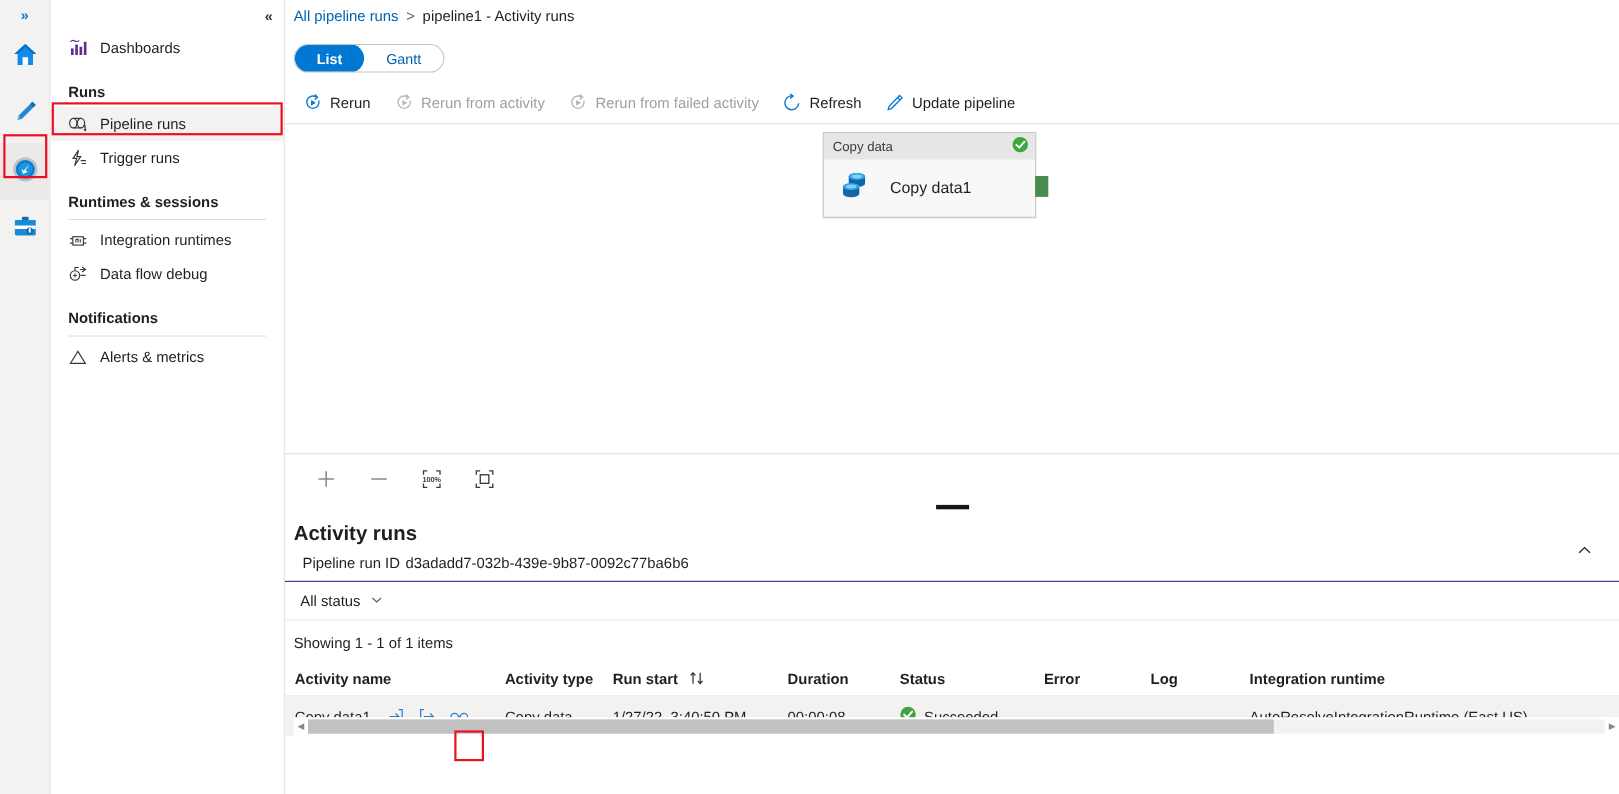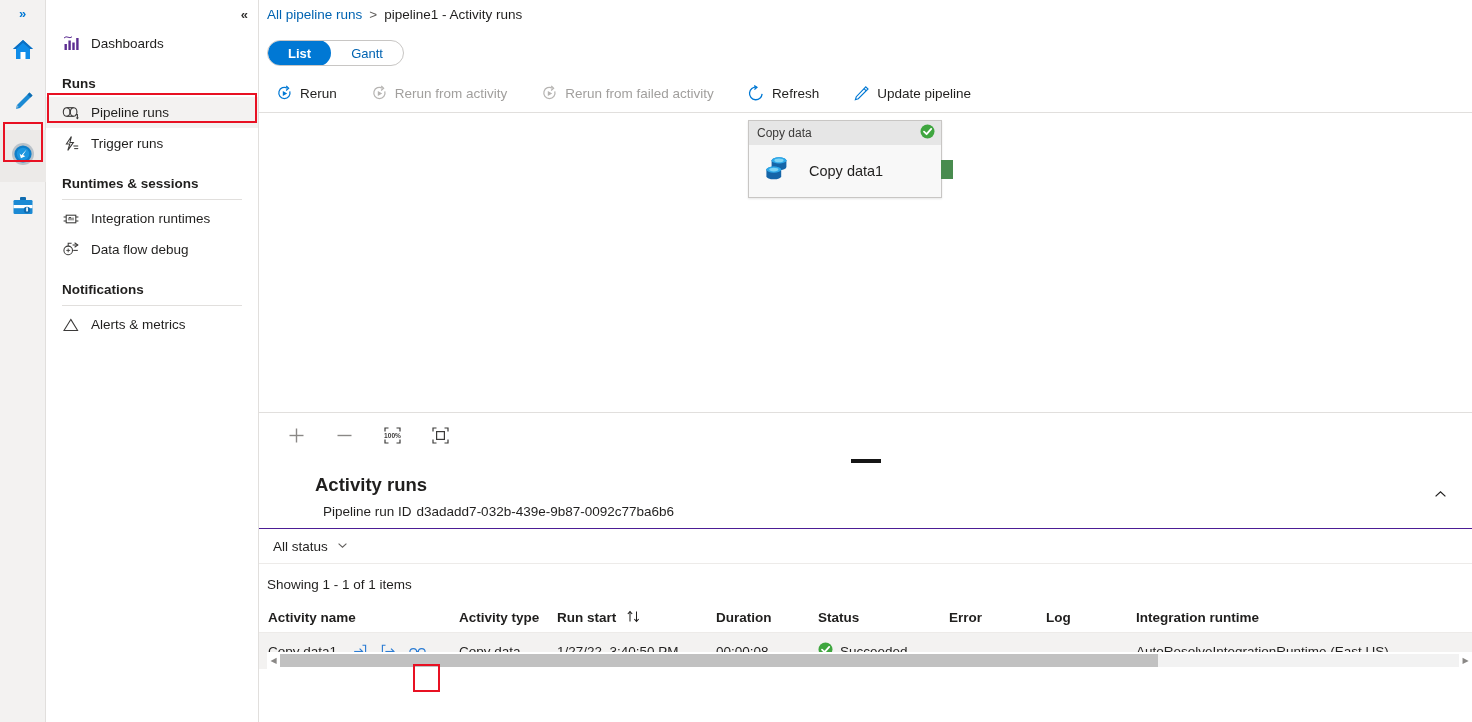--- a/index.html
+++ b/index.html
@@ -85,21 +85,21 @@
   .pill-opt {
     height: 26px; padding: 0 20px;
     display: flex; align-items: center; justify-content: center;
     font-size: 13px; color: #0063b1; cursor: pointer;
     border-radius: 14px; font-weight: 400;
   }
   .pill-opt.active { background: #0078d4; color: #fff; font-weight: 600; }
 
   .cmdbar {
     height: 39px; display: flex; align-items: center;
-    padding-left: 8px; gap: 16px;
+    padding-left: 8px; gap: 4px;
     border-bottom: 1px solid #e1dfdd;
     margin-top: 8px;
   }
   .cmd {
     height: 32px; display: flex; align-items: center; gap: 7px;
     padding: 0 9px; font-size: 13.5px; color: #201f1e; cursor: pointer;
     border-radius: 2px; white-space: nowrap;
   }
   .cmd.disabled { color: #a19f9d; cursor: default; }
   .cmd-ico { width: 17px; height: 17px; display: flex; align-items: center; justify-content: center; flex: 0 0 17px; }
@@ -137,23 +137,22 @@
   .splitter {
     position: absolute; left: 0; right: 0; bottom: -8px;
     height: 10px; display: flex; align-items: center; justify-content: center;
     cursor: ns-resize; z-index: 4;
   }
   .splitter-grip { width: 30px; height: 4px; background: #161616; }
 
   
   .runs { flex: 1 1 auto; display: flex; flex-direction: column; min-height: 0; }
   .runs-head {
-    display: flex; align-items: center; justify-content: space-between;
+    display: flex; align-items: flex-end; justify-content: space-between;
     padding: 16px 16px 0 8px;
-    margin-left: 48px;
   }
   .runs-title { font-size: 18.5px; font-weight: 600; color: #201f1e; }
   .runs-runid { font-size: 13.5px; color: #201f1e; padding: 8px 0 0 8px; }
   .runs-runid .lbl { color: #201f1e; }
   .runs-runid .val { color: #201f1e; margin-left: 5px; }
   .collapse-btn {
     width: 32px; height: 32px; display: flex; align-items: center; justify-content: center;
     cursor: pointer; border-radius: 2px;
   }
 

